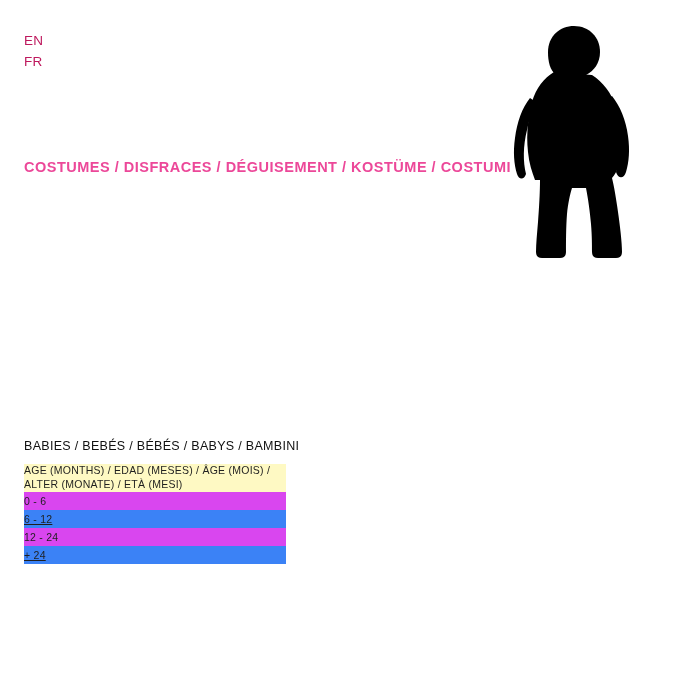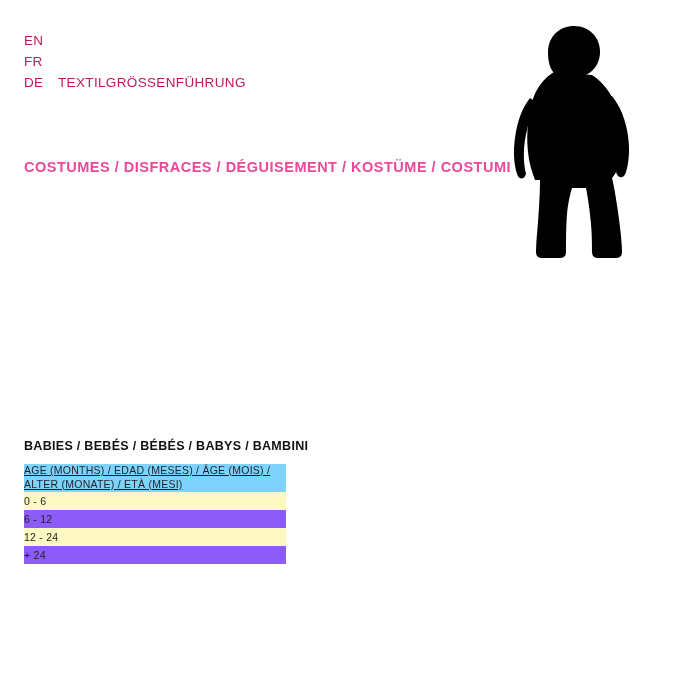--- a/index.html
+++ b/index.html
@@ -64,68 +64,63 @@
     height: 240px;
   }
   #silhouette svg { display: block; width: 100%; height: 100%; }
 
   
   #table-title {
     position: absolute;
     left: 24px;
     top: 439px;
     font-size: 12.5px;
-    font-weight: bold;
+    font-weight: normal;
     letter-spacing: 0.3px;
     color: #111111;
     text-transform: uppercase;
     white-space: nowrap;
   }
   #size-table {
     position: absolute;
     left: 24px;
     top: 464px;
     width: 262px;
     border-collapse: collapse;
     font-size: 10.5px;
     letter-spacing: 0.25px;
     color: #1f1f1f;
   }
   #size-table td {
     padding: 0;
     vertical-align: middle;
   }
   .hdr-cell {
-    background: #7dd3fc;
+    background: #fef9c3;
     padding: 4px 6px 5px 6px;
     line-height: 1.32;
     text-transform: uppercase;
-    text-decoration: underline;
   }
   .row-cell {
     height: 18px;
     padding: 0 6px;
     text-transform: uppercase;
   }
-  tr.shade .row-cell { background: #fef9c3; }
-  tr.plain .row-cell { background: #8b5cf6; }
+  tr.shade .row-cell { background: #d946ef; }
+  tr.plain .row-cell { background: #3b82f6; text-decoration: underline; }
 </style>
 </head>
 <body>
 
 <div id="lang-block">
   <div class="lang-row">
     <span class="lang-code">EN</span>
   </div>
   <div class="lang-row">
     <span class="lang-code">FR</span>
-  </div>
-  <div class="lang-row">
-    <span class="lang-code">DE</span>
-    <span class="lang-text">Textilgrößenführung</span>
   </div>
 </div>
 
 <div id="costumes-heading">Costumes / Disfraces / Déguisement / Kostüme / Costumi</div>
 
 <div id="silhouette">
   <svg viewBox="0 0 140 240" xmlns="http://www.w3.org/2000/svg" aria-hidden="true">
     <g fill="#000000">
 
       <path d="M48,30 C48,14 60,4 74,4 C89,4 100,15 100,30 C100,41 94,49 86,53

